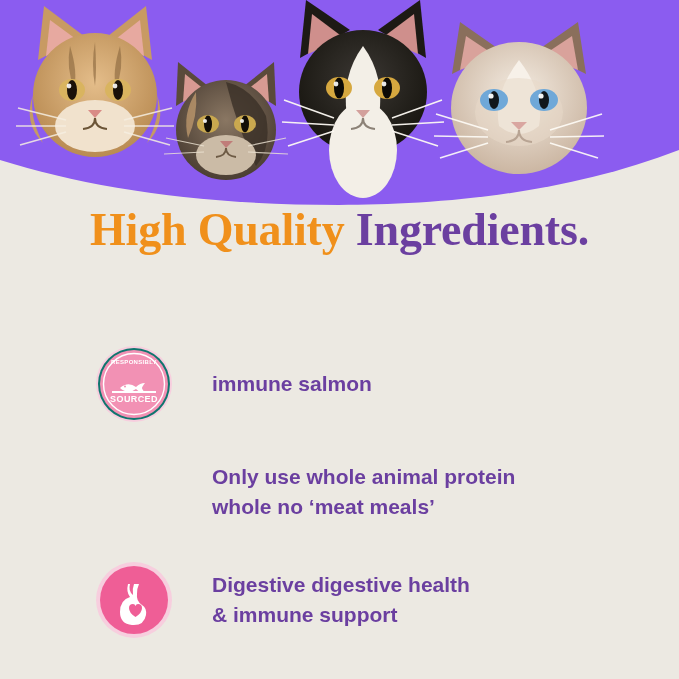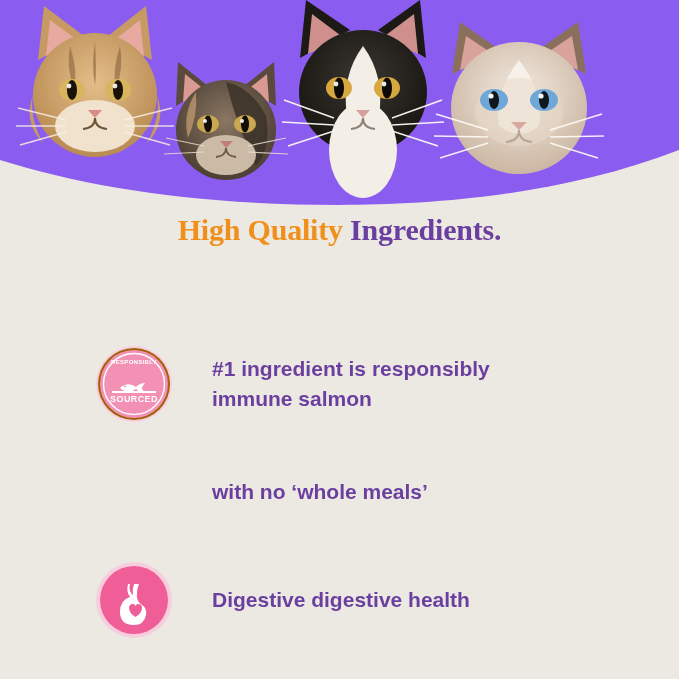--- a/index.html
+++ b/index.html
@@ -42,21 +42,21 @@
   .headline {
     position: absolute;
     left: 0;
     top: 206px;
     width: 679px;
     text-align: center;
   }
   .headline-line {
     font-family: "Liberation Serif", serif;
     font-weight: bold;
-    font-size: 30px;
+    font-size: 46px;
     line-height: 48px;
     letter-spacing: -0.2px;
     white-space: nowrap;
   }
   .hl-orange { color: #f0901b; }
   .hl-purple { color: #6b3fa0; }
 
   
   .features {
     position: absolute;
@@ -94,21 +94,21 @@
     line-height: 30px;
     max-width: 430px;
   }
   .feature-text .l2 { display: block; }
 
   
   .badge-ring {
     width: 72px;
     height: 72px;
     border-radius: 50%;
-    background: #a16207;
+    background: #0f766e;
     position: relative;
     display: flex;
     align-items: center;
     justify-content: center;
     flex-direction: column;
   }
   .badge-top {
     font-size: 6px;
     font-weight: bold;
     color: #fff;
@@ -295,38 +295,39 @@
             <circle cx="36" cy="36" r="30.5" fill="none" stroke="#fff" stroke-width="1.4"></circle>
             <path d="M22,40 q8,-7 16,-1 q4,-4 9,-4 q-3,4 -3,5 q0,1 3,5 q-5,0 -9,-4 q-8,6 -16,-1 Z" fill="#fff"></path>
             <circle cx="27" cy="38.4" r="1" fill="#f291b4"></circle>
           </svg>
           <div class="badge-top">RESPONSIBLY</div>
           <div class="badge-rule"></div>
           <div class="badge-word">SOURCED</div>
         </div>
       </div>
       <div class="feature-text">
-        <span>#1 ingredient is responsibly</span>
         <span class="l2">immune salmon</span>
       </div>
     </div>
 
     <div class="feature">
       <div class="feature-text">
-        <span class="l2">with no ‘whole meals’</span>
+        <span>Only use whole animal protein</span>
+        <span class="l2">whole no ‘meat meals’</span>
       </div>
     </div>
 
     <div class="feature">
       <div class="feature-icon">
         <svg width="72" height="72" viewBox="0 0 72 72" xmlns="http://www.w3.org/2000/svg">
           <circle cx="36" cy="36" r="34" fill="#ef5e96"></circle>
           <path d="M30,20 q-2,8 2,13 q-10,3 -10,15 q0,12 12,13 q12,1 14,-10 q1,-7 -4,-10 q-6,-4 -5,-11 q0,-6 2,-10 l-5,0 q-2,5 -1,11 q-5,-4 -3,-11 Z" fill="#fff"></path>
           <path d="M31,44 q0,-4 4,-4 q2,0 2.5,2 q0.5,-2 2.5,-2 q4,0 4,4 q0,5 -6.5,9 Q31,49 31,44 Z" fill="#ef5e96"></path>
         </svg>
       </div>
       <div class="feature-text">
         <span>Digestive digestive health</span>
+        <span class="l2">&amp; immune support</span>
       </div>
     </div>
 
   </div>
 </div>
 
 </body></html>

